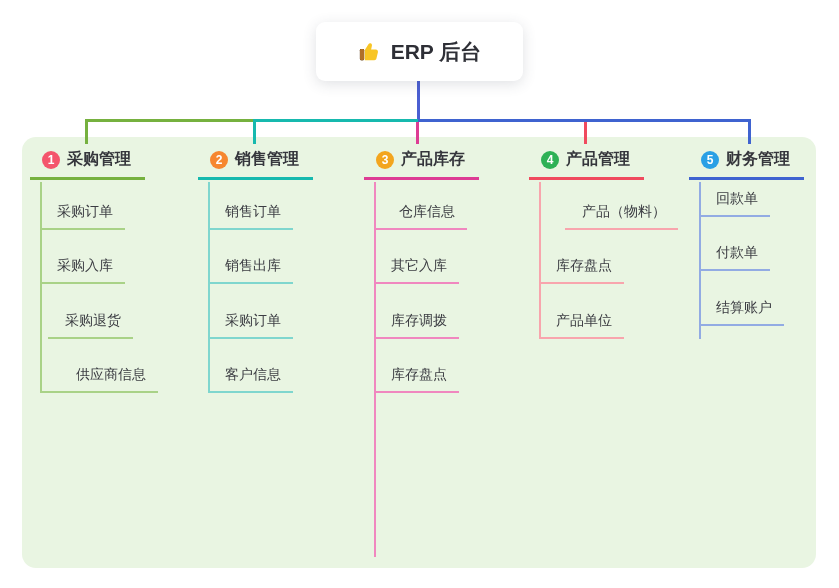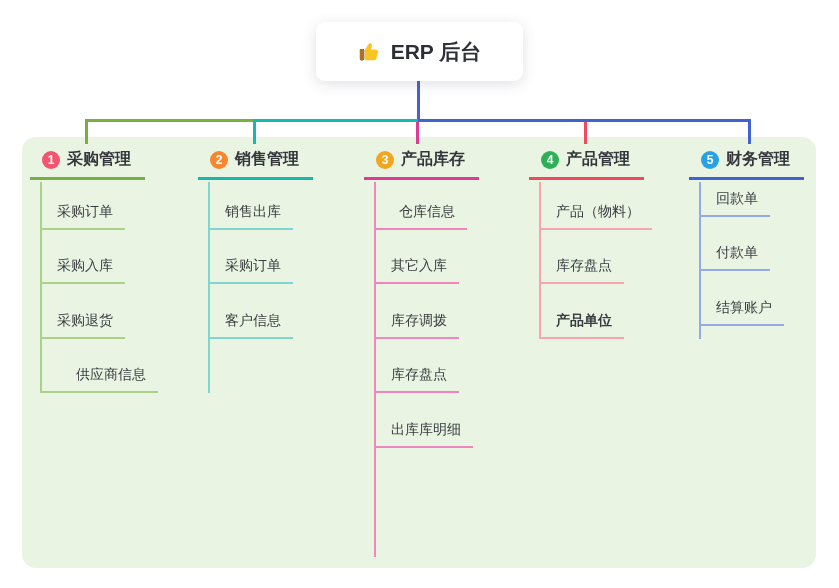--- a/index.html
+++ b/index.html
@@ -75,33 +75,36 @@
 </div>
 <div class="trunk" style="left: 40px; top: 182px; height: 211px; background-color: rgb(169, 210, 135);"></div>
 <div class="children" style="left:40px;top:175px">
   <div class="child">
       <span class="node" style="border-bottom-color: rgb(169, 210, 135);">采购订单</span>
     </div>
   <div class="child">
       <span class="node" style="border-bottom-color: rgb(169, 210, 135);">采购入库</span>
     </div>
   <div class="child">
-      <span class="node" style="border-bottom-color: rgb(169, 210, 135);">采购退货</span>
+      <span class="node" style="border-bottom-color: rgb(169, 210, 135); margin-left: 8px;">采购退货</span>
     </div>
   <div class="child">
       <span class="node" style="border-bottom-color: rgb(169, 210, 135); padding-left: 36px;">供应商信息</span>
     </div>
 </div>
 
 <div class="branch-header" style="left: 198px; border-bottom-color: rgb(23, 185, 174);">
   <span class="badge" style="background-color: rgb(246, 135, 47);">2</span>
   <span>销售管理</span>
 </div>
 <div class="trunk" style="left: 208px; top: 182px; height: 211px; background-color: rgb(127, 214, 206);"></div>
 <div class="children" style="left:208px;top:175px">
+  <div class="child">
+      <span class="node" style="border-bottom-color: rgb(127, 214, 206);">销售订单</span>
+    </div>
   <div class="child">
       <span class="node" style="border-bottom-color: rgb(127, 214, 206);">销售出库</span>
     </div>
   <div class="child">
       <span class="node" style="border-bottom-color: rgb(127, 214, 206);">采购订单</span>
     </div>
   <div class="child">
       <span class="node" style="border-bottom-color: rgb(127, 214, 206);">客户信息</span>
     </div>
 </div>
@@ -117,39 +120,36 @@
     </div>
   <div class="child">
       <span class="node" style="border-bottom-color: rgb(240, 135, 191);">其它入库</span>
     </div>
   <div class="child">
       <span class="node" style="border-bottom-color: rgb(240, 135, 191); margin-top: 15px;">库存调拨</span>
     </div>
   <div class="child">
       <span class="node" style="border-bottom-color: rgb(240, 135, 191);">库存盘点</span>
     </div>
-  <div class="child">
-      <span class="node" style="border-bottom-color: rgb(240, 135, 191);">出库库明细</span>
-    </div>
 </div>
 
 <div class="branch-header" style="left: 529px; border-bottom-color: rgb(240, 74, 94);">
   <span class="badge" style="background-color: rgb(46, 177, 86);">4</span>
   <span>产品管理</span>
 </div>
 <div class="trunk" style="left: 539px; top: 182px; height: 157px; background-color: rgb(248, 165, 173);"></div>
 <div class="children" style="left:539px;top:175px">
   <div class="child">
-      <span class="node" style="border-bottom-color: rgb(248, 165, 173);">产品（物料）</span>
+      <span class="node" style="border-bottom-color: rgb(248, 165, 173); margin-left: 26px;">产品（物料）</span>
     </div>
   <div class="child">
       <span class="node" style="border-bottom-color: rgb(248, 165, 173);">库存盘点</span>
     </div>
   <div class="child">
-      <span class="node" style="border-bottom-color: rgb(248, 165, 173); font-weight: bold;">产品单位</span>
+      <span class="node" style="border-bottom-color: rgb(248, 165, 173);">产品单位</span>
     </div>
 </div>
 
 <div class="branch-header" style="left: 689px; border-bottom-color: rgb(63, 99, 208);">
   <span class="badge" style="background-color: rgb(42, 160, 229);">5</span>
   <span>财务管理</span>
 </div>
 <div class="trunk" style="left: 699px; top: 182px; height: 157px; background-color: rgb(146, 171, 227);"></div>
 <div class="children" style="left:699px;top:162px">
   <div class="child">

